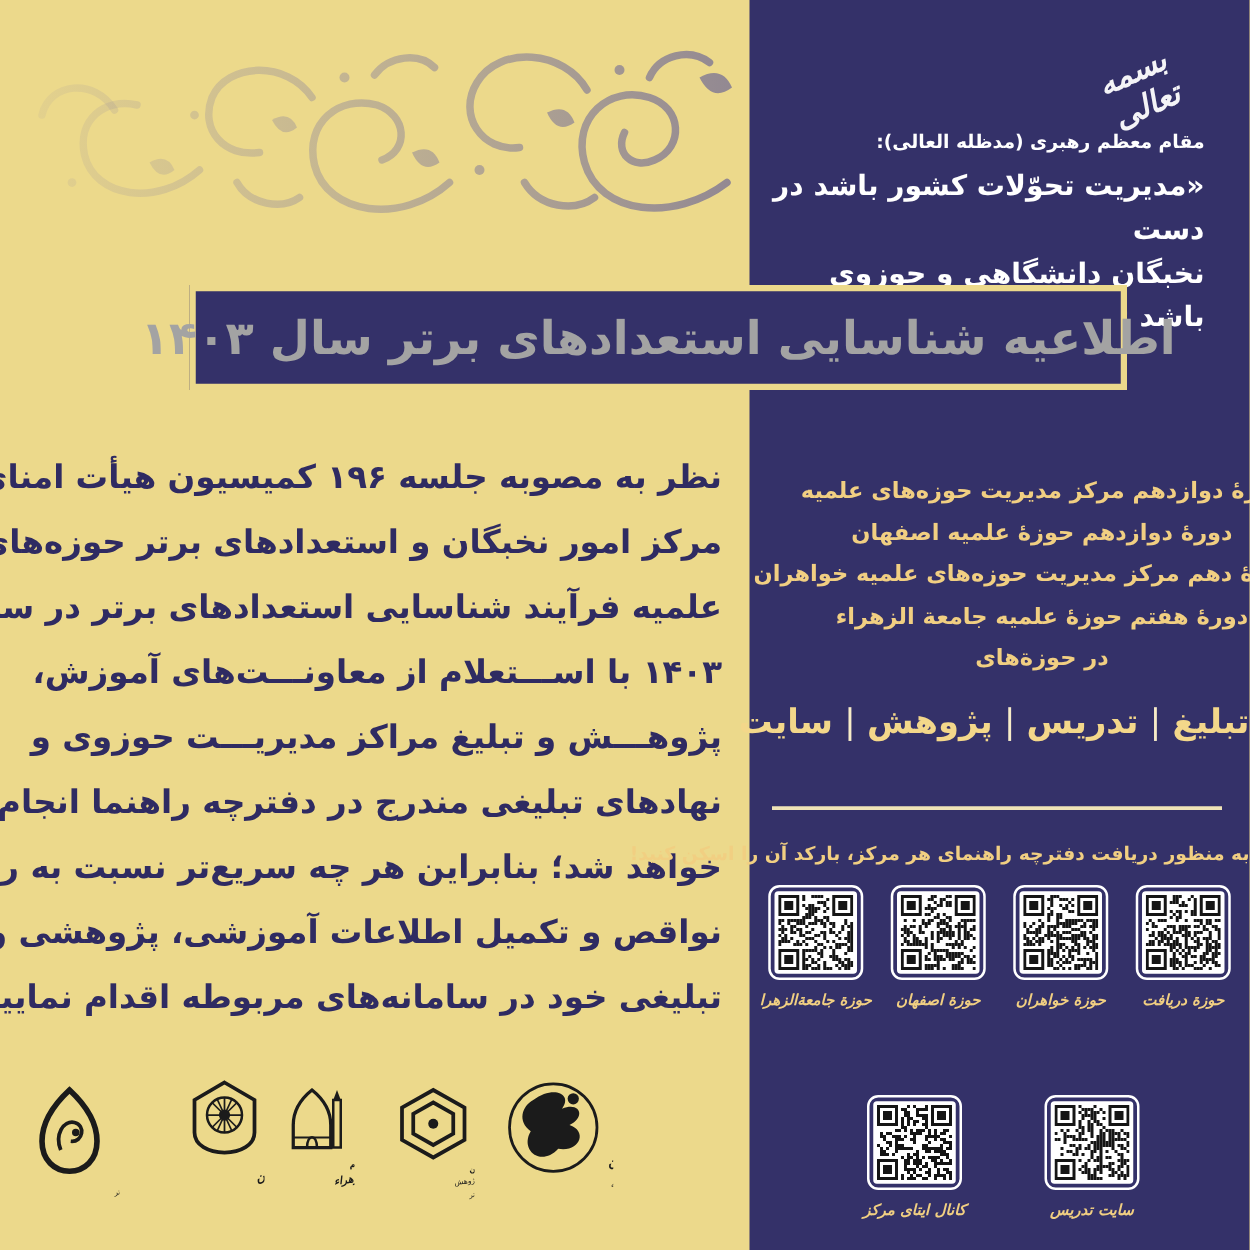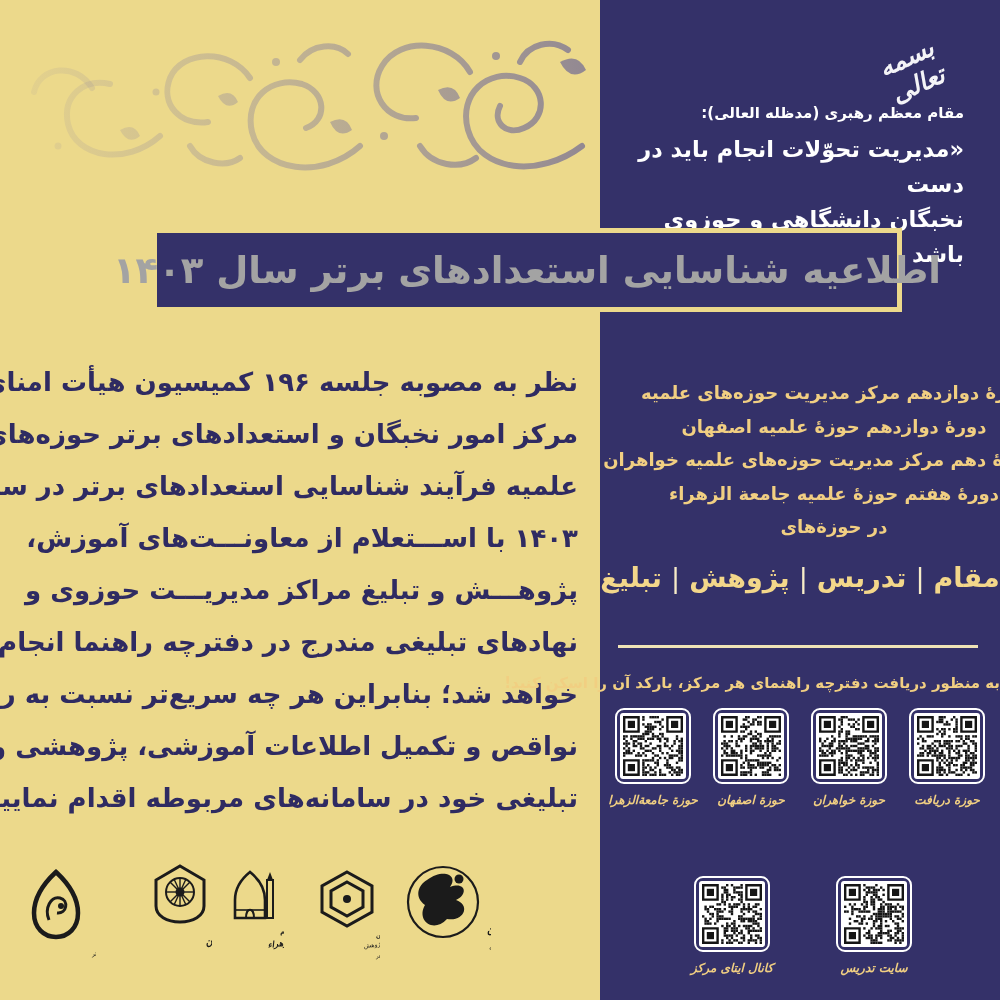--- a/index.html
+++ b/index.html
@@ -85,21 +85,21 @@
       <circle cx="276" cy="36" r="4"></circle>
         <circle cx="156" cy="66" r="3.5"></circle>
         <circle cx="58" cy="120" r="3.5"></circle>
     </g>
   </svg>
 
   <div class="bismillah">بسمه تعالی</div>
 
   <div class="quote">
     <div class="quote-attr">مقام معظم رهبری (مدظله العالی):</div>
-    <div class="quote-line">«مدیریت تحوّلات انجام باید در دست</div>
+    <div class="quote-line">«مدیریت تحوّلات کشور باشد در دست</div>
     <div class="quote-line">نخبگان دانشگاهی و حوزوی باشد »</div>
   </div>
 
   <div class="banner">
     <span class="banner-title">اطلاعیه شناسایی استعدادهای برتر سال ۱۴۰۳</span>
   </div>
 
   <div class="body-text">
     <div class="body-line">نظر به مصوبه جلسه ۱۹۶ کمیسیون هیأت امنای</div>
     <div class="body-line">مرکز امور نخبگان و استعدادهای برتر حوزه‌های</div>
@@ -114,21 +114,21 @@
 
   <div class="programs">
     <div class="program-line">دورۀ دوازدهم مرکز مدیریت حوزه‌های علمیه</div>
     <div class="program-line">دورۀ دوازدهم حوزۀ علمیه اصفهان</div>
     <div class="program-line">دورۀ دهم مرکز مدیریت حوزه‌های علمیه خواهران</div>
     <div class="program-line">دورۀ هفتم حوزۀ علمیه جامعة الزهراء</div>
     <div class="program-line">در حوزة‌های</div>
   </div>
 
   <div class="fields-row">
-    <span>مقام</span><span class="fields-sep">|</span><span>تدریس</span><span class="fields-sep">|</span><span>پژوهش</span><span class="fields-sep">|</span><span>تبلیغ</span>
+    <span>تبلیغ</span><span class="fields-sep">|</span><span>تدریس</span><span class="fields-sep">|</span><span>پژوهش</span><span class="fields-sep">|</span><span>سایت</span>
   </div>
 
   <div class="panel-divider"></div>
 
   <div class="qr-heading">به منظور دریافت دفترچه راهنمای هر مرکز، بارکد آن را اسکن کنید!</div>
 
   <div class="qr-row">
     <div class="qr-item">
       <div class="qr-frame">
           <div class="qr-box">

